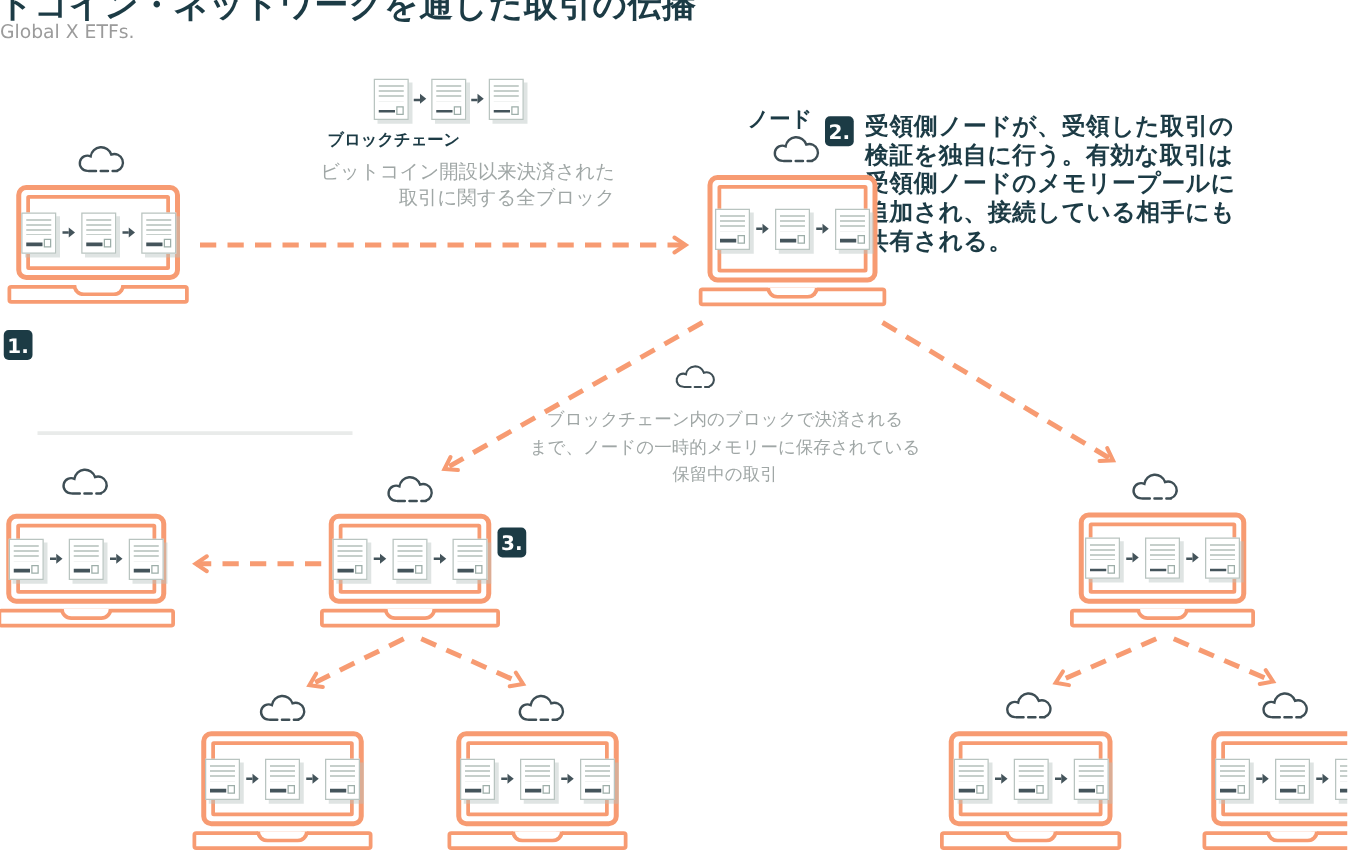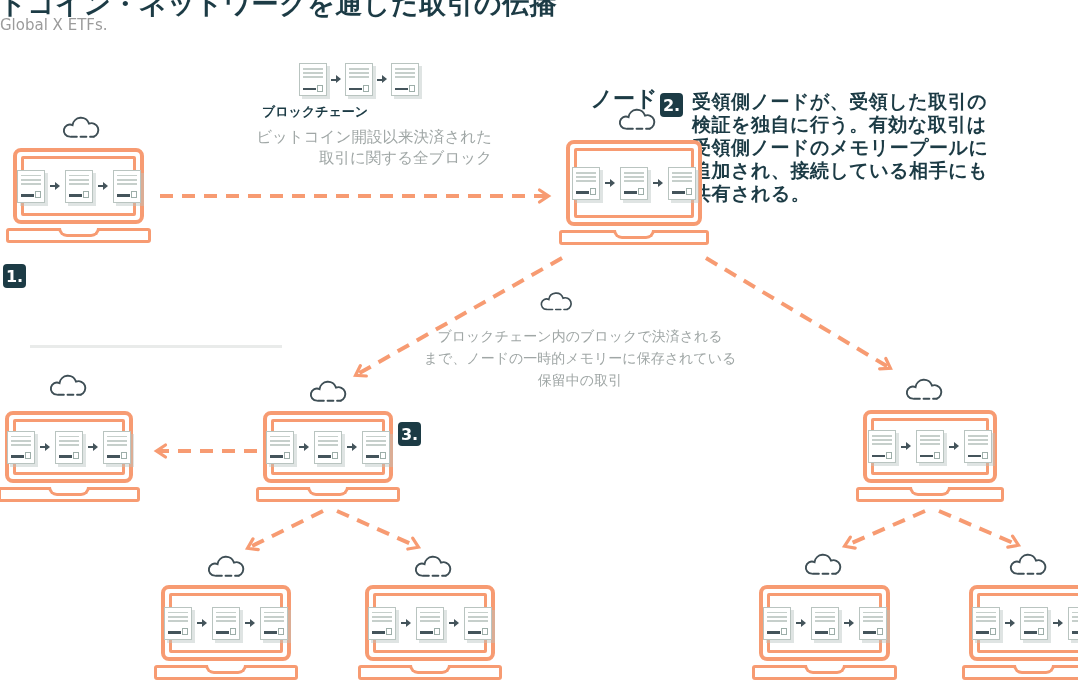--- a/index.html
+++ b/index.html
@@ -125,21 +125,21 @@
       </span>
     <span class="doc-arrow"></span>
     <span class="doc">
         <span class="doc-stamp"></span>
       </span>
   </div>
   <div class="label-teal" style="position:absolute; left:262px; top:103px; width:180px; text-align:left; font-size:13px;">ブロックチェーン</div>
   <div class="desc-gray" style="position:absolute; left:212px; top:127px; width:280px; text-align:right; font-size:15.5px; line-height:21px;">ビットコイン開設以来決済された
 取引に関する全ブロック</div>
 
-  <div class="label-teal" style="position:absolute; left:584px; top:84px; width:80px; text-align:center; font-size:22px;">ノード</div>
+  <div class="label-teal" style="position:absolute; left:584px; top:84px; width:80px; text-align:center; font-size:17px;">ノード</div>
 
   <svg class="cloud" style="left:60px;  top:113px;" width="44" height="29" viewBox="0 0 60 38">
       <use href="#cloudShape"></use>
     </svg>
   <svg class="cloud" style="left:616px; top:105px;" width="44" height="29" viewBox="0 0 60 38">
       <use href="#cloudShape"></use>
     </svg>
   <svg class="cloud" style="left:47px;  top:371px;" width="44" height="29" viewBox="0 0 60 38">
       <use href="#cloudShape"></use>
     </svg>

